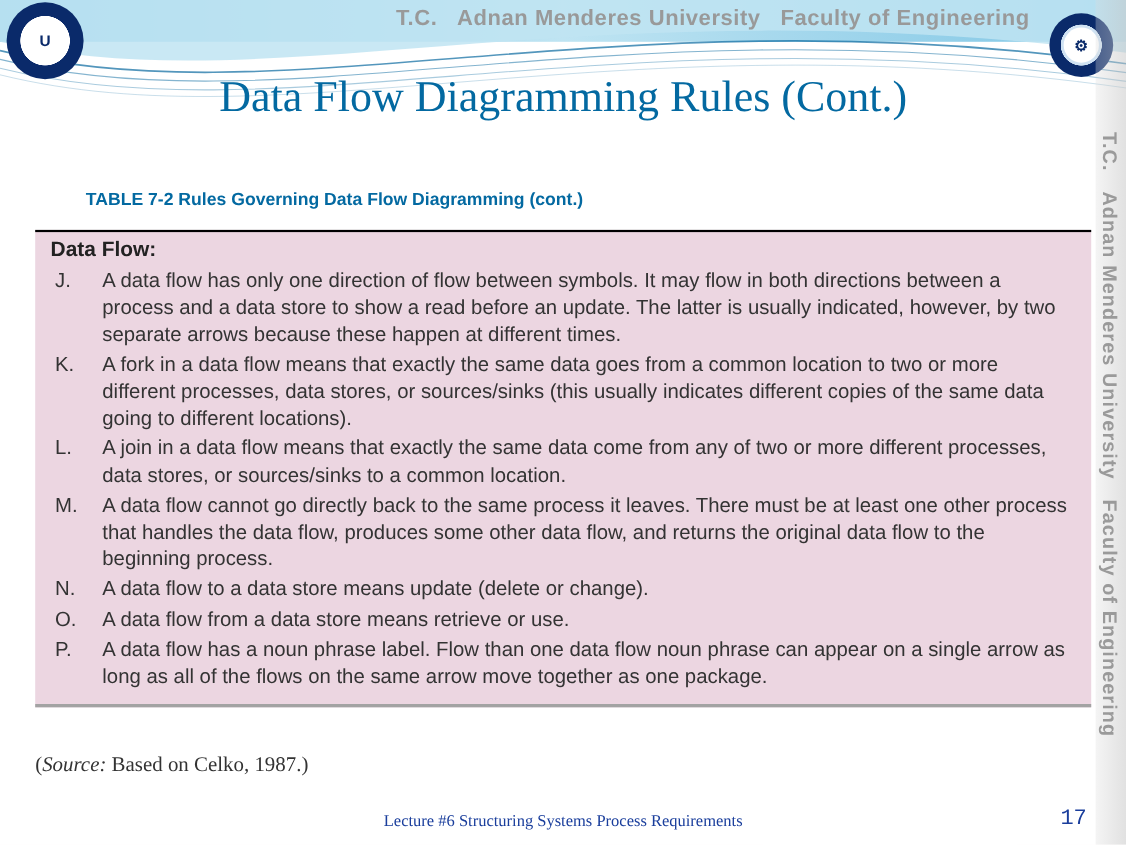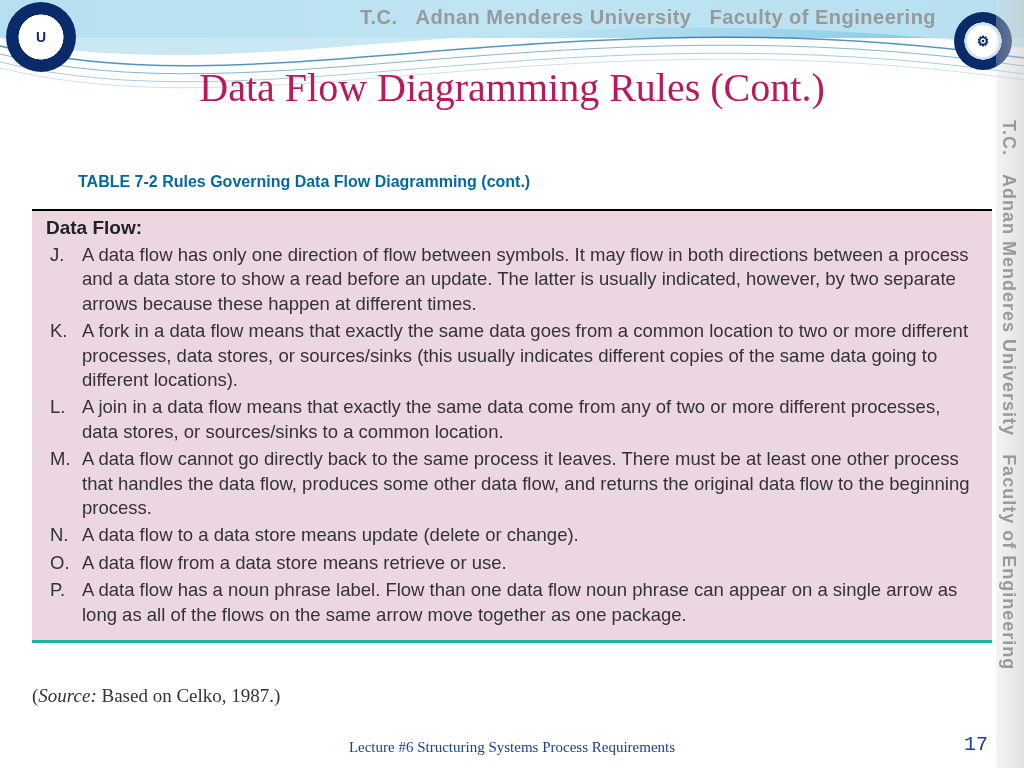--- a/index.html
+++ b/index.html
@@ -12,30 +12,30 @@
 
   .logo-left { position: absolute; top: 2px; left: 6px; width: 70px; height: 70px; }
   .logo-right { position: absolute; top: 12px; right: 12px; width: 58px; height: 58px; }
   .seal { width: 100%; height: 100%; border-radius: 50%; background: radial-gradient(circle at 50% 50%, #fff 0%, #fff 45%, #0a2a6a 46%, #0a2a6a 100%); display: flex; align-items: center; justify-content: center; color:#0a2a6a; font-size:8px; font-weight:bold; position:relative; }
   .seal .inner { width: 55%; height: 55%; border-radius: 50%; background:#fff; display:flex; align-items:center; justify-content:center; font-size:14px; }
   .seal-right { background: radial-gradient(circle at 50% 50%, #cfe2f3 0%, #cfe2f3 45%, #0a2a6a 46%, #0a2a6a 100%); }
 
   .banner-text { position: absolute; top: 6px; left: 360px; font-family: Arial, sans-serif; font-weight: bold; font-size: 20px; color: #999; letter-spacing: 0.5px; white-space: nowrap; }
   .banner-text .sep { display:inline-block; width:18px; }
 
-  .title { position: absolute; top: 64px; left: 0; width: 1024px; text-align: center; font-family: 'Times New Roman', Times, serif; font-size: 40px; color: #be185d; }
+  .title { position: absolute; top: 64px; left: 0; width: 1024px; text-align: center; font-family: 'Times New Roman', Times, serif; font-size: 40px; color: #0369a1; }
 
   .table-caption { position: absolute; top: 173px; left: 78px; font-family: Arial, Helvetica, sans-serif; font-weight: bold; font-size: 16px; color: #0369a1; }
 
-  .table-box { position: absolute; top: 209px; left: 32px; width: 960px; background: #ecd6e1; border-top: 2px solid #000; border-bottom: 3px solid #14b8a6; padding: 6px 14px 10px 14px; }
+  .table-box { position: absolute; top: 209px; left: 32px; width: 960px; background: #ecd6e1; border-top: 2px solid #000; border-bottom: 3px solid #a3a3a3; padding: 6px 14px 10px 14px; }
   .table-box .section-head { font-family: Arial, Helvetica, sans-serif; font-weight: bold; font-size: 19px; color: #222; margin-bottom: 4px; }
   .rules { list-style: none; }
   .rules li { display: flex; font-family: Arial, Helvetica, sans-serif; font-size: 18.5px; line-height: 1.32; color: #333; margin: 0 0 3px 0; }
   .rules li .letter { width: 36px; flex: 0 0 36px; padding-left: 4px; }
-  .rules li .body { flex: 1; }
+  .rules li .body { flex: 1; margin-left: 11px; }
 
   .source { position: absolute; top: 685px; left: 32px; font-family: 'Times New Roman', Times, serif; font-size: 19px; color: #333; }
   .source .it { font-style: italic; }
 
   .footer { position: absolute; bottom: 12px; left: 0; width: 1024px; text-align: center; font-family: 'Times New Roman', Times, serif; font-size: 15px; color: #1a3e9c; }
   .pagenum { position: absolute; bottom: 12px; right: 36px; font-family: Liberation Mono, monospace; font-size: 20px; color: #1a3e9c; }
 
   
   .right-strip { position: absolute; top: 0; right: 0; width: 28px; height: 768px; background: linear-gradient(to right, rgba(220,220,220,0.3), rgba(200,200,200,0.55)); }
   .right-strip .vt { position: absolute; top: 120px; left: 2px; writing-mode: vertical-rl; font-family: Arial, sans-serif; font-weight: bold; font-size: 18px; color: #9a9a9a; letter-spacing: 1px; white-space: nowrap; }

